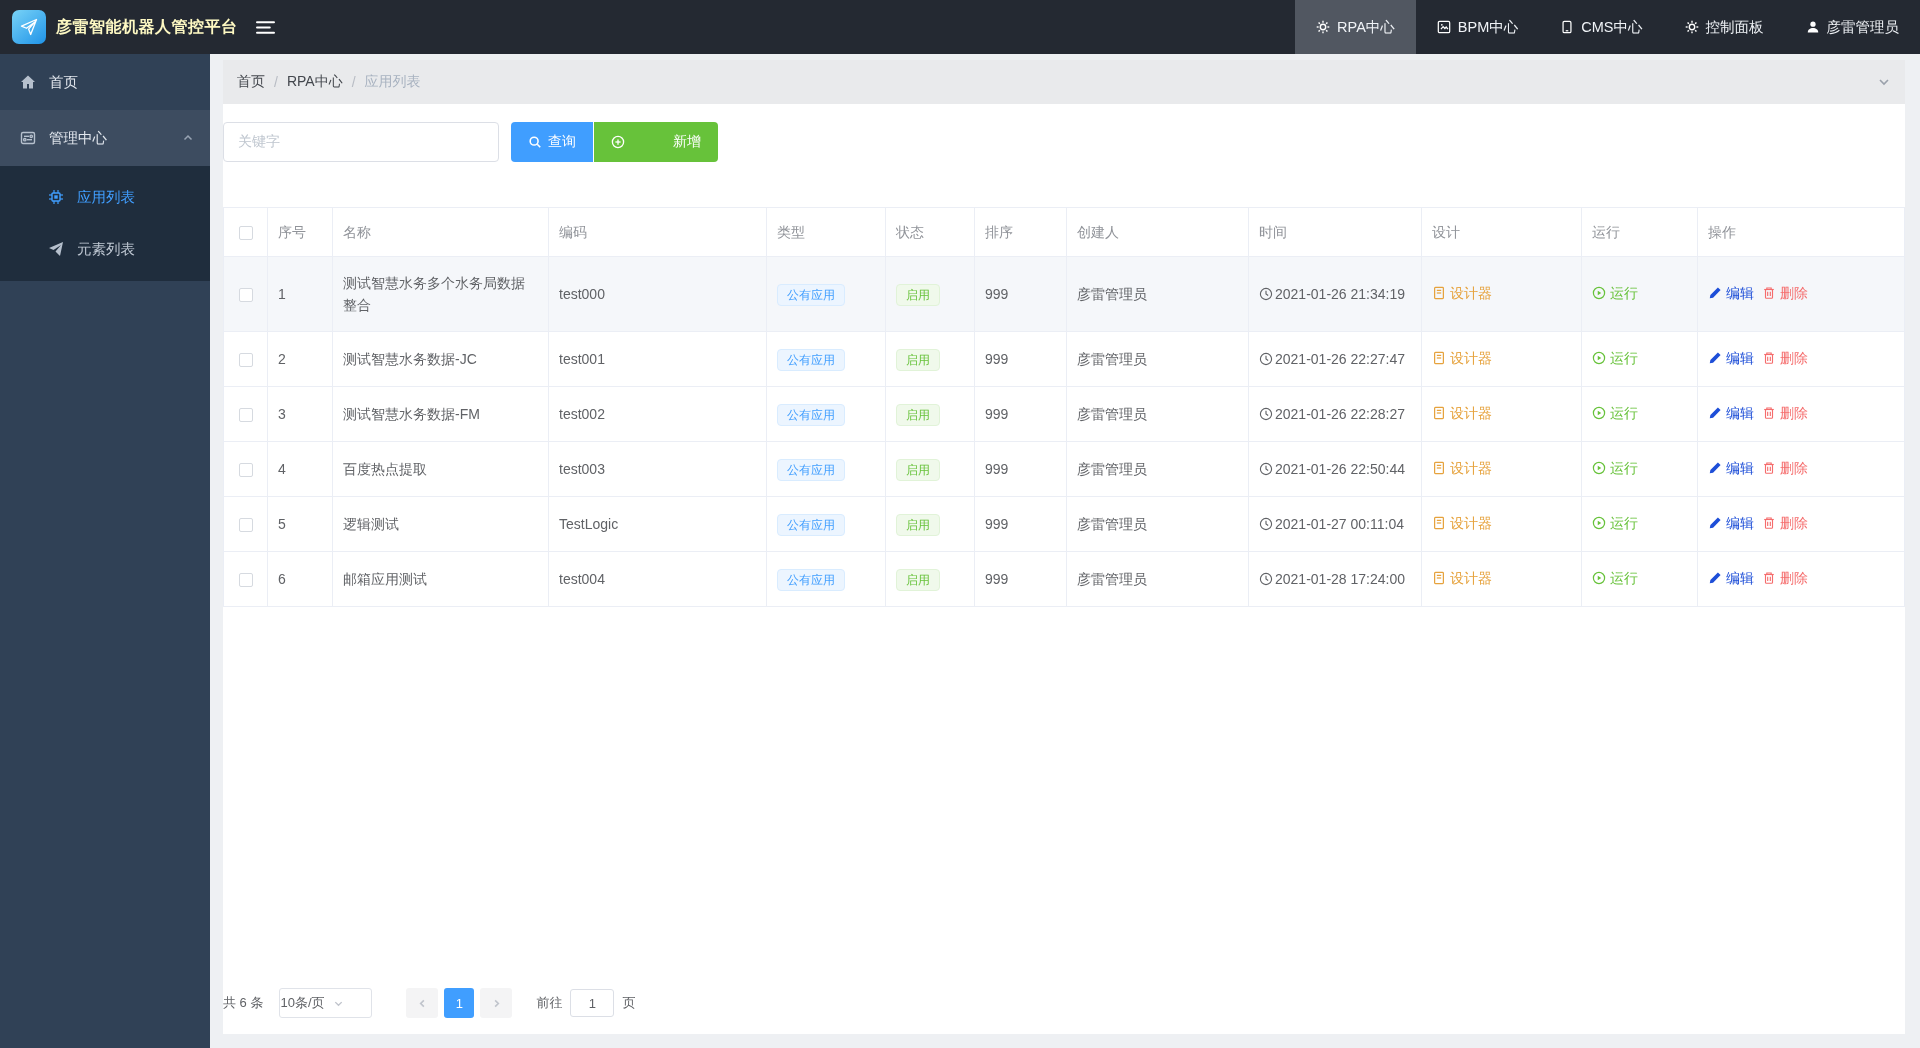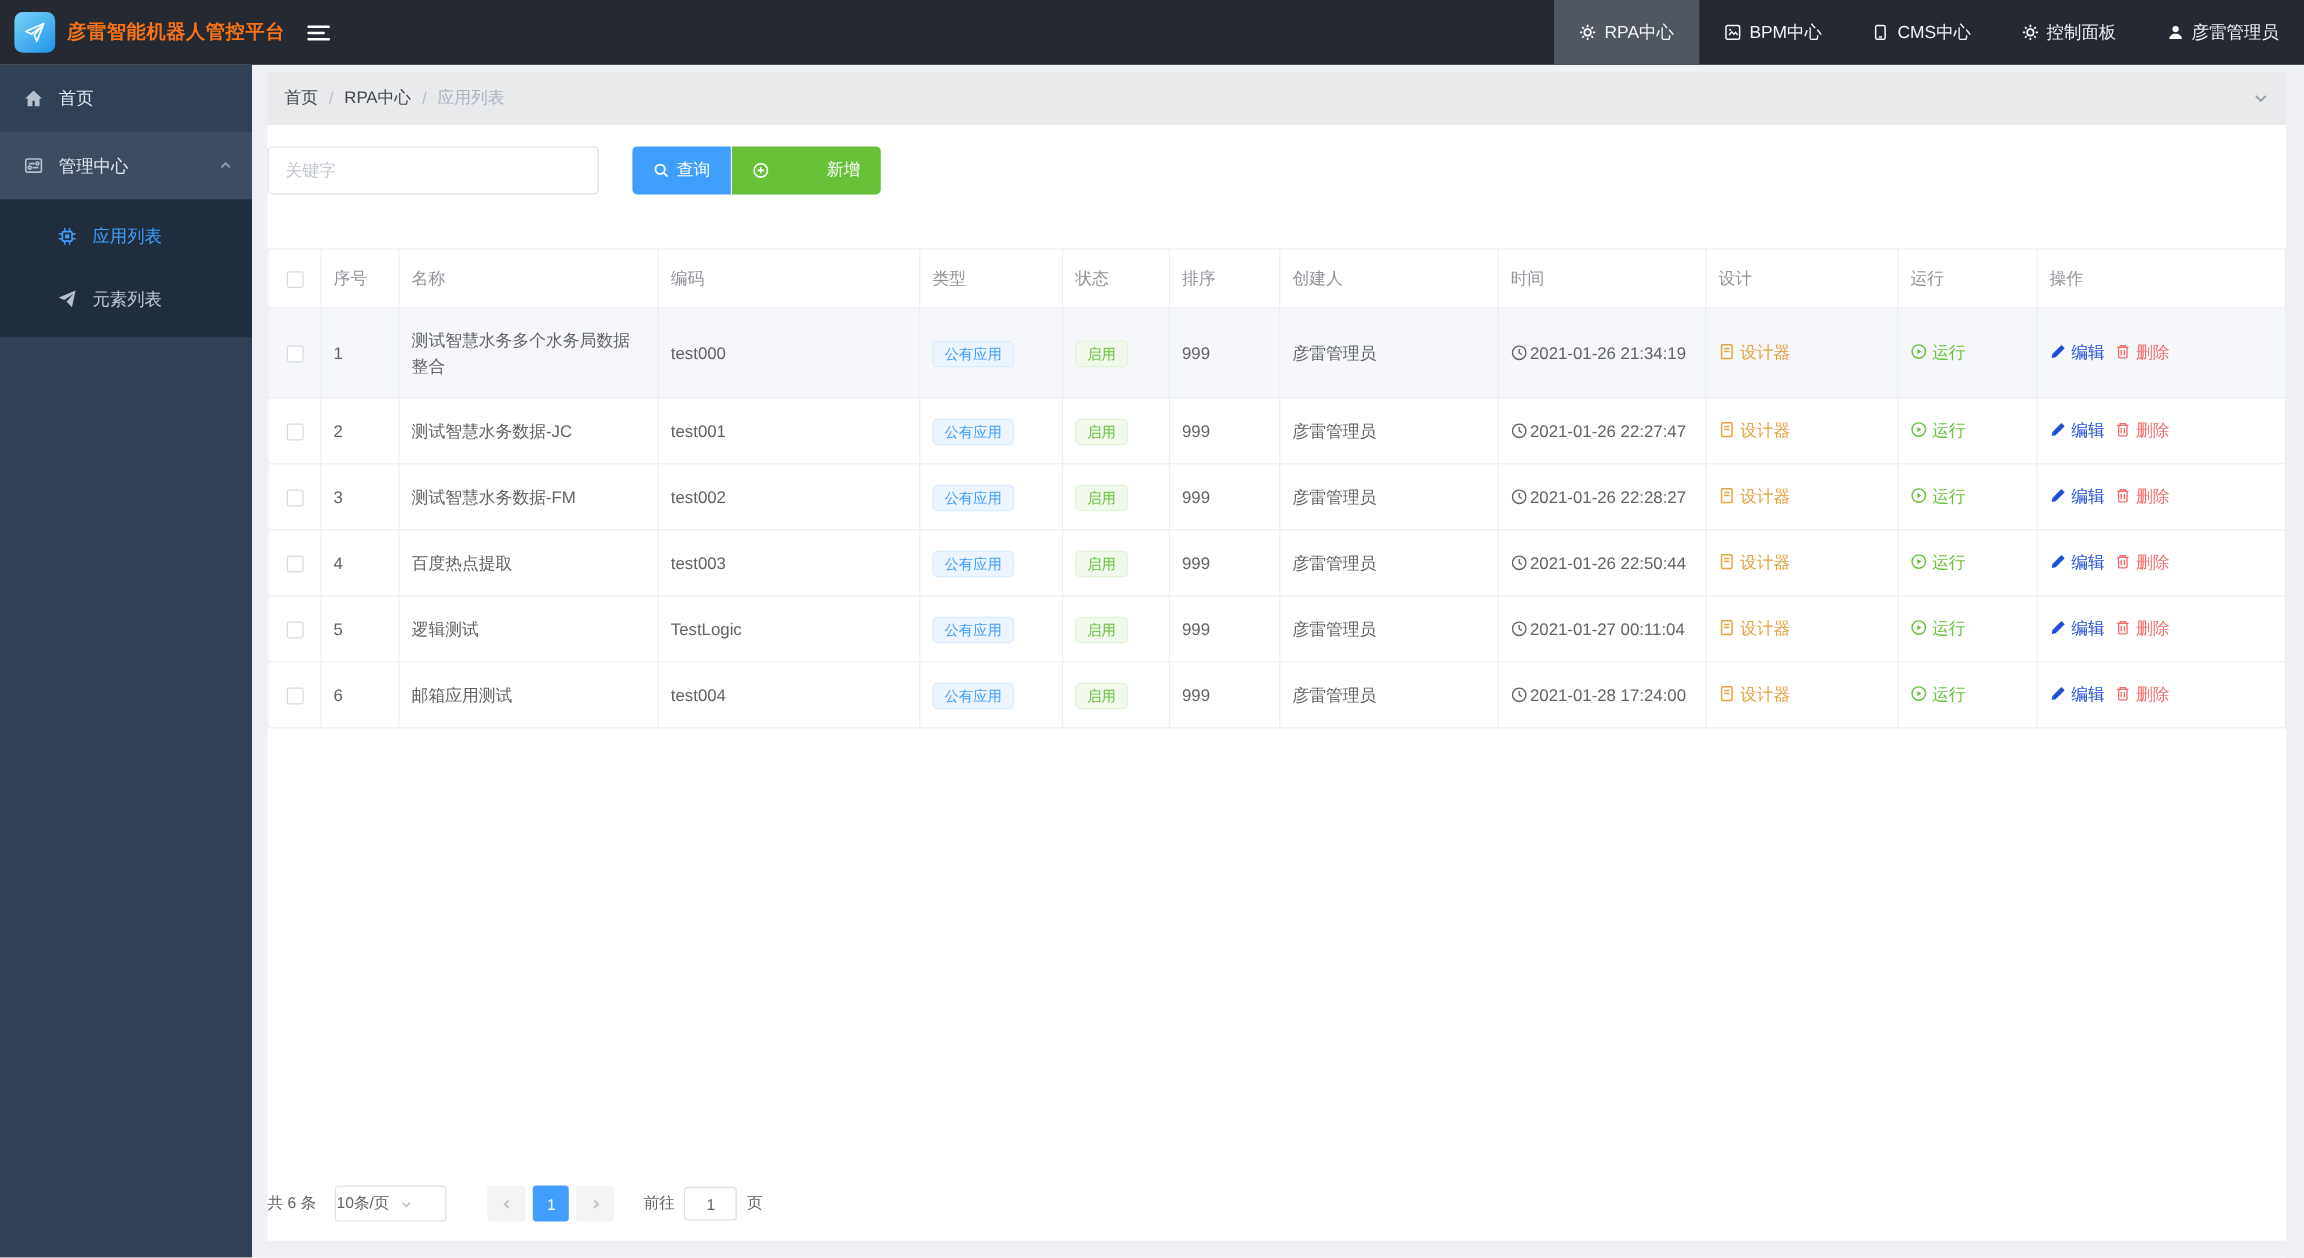--- a/index.html
+++ b/index.html
@@ -7,21 +7,21 @@
   body {
     background:#eef0f3;
     font-family:"Liberation Sans", sans-serif;
     overflow:hidden;
     position:relative;
   }
   
   .topbar{position:absolute;top:0;left:0;right:0;height:54px;background:#242932;display:flex;align-items:center;z-index:10;}
   .brand{display:flex;align-items:center;gap:10px;padding-left:12px;}
   .logo{width:34px;height:34px;border-radius:7px;background:linear-gradient(140deg,#79d3f7,#1f93e8);display:flex;align-items:center;justify-content:center;flex:0 0 auto;}
-  .app-title{color:#f97316;font-size:16px;font-weight:bold;letter-spacing:.5px;white-space:nowrap;}
+  .app-title{color:#fef9c3;font-size:16px;font-weight:bold;letter-spacing:.5px;white-space:nowrap;}
   .hamburger{margin-left:18px;display:flex;cursor:pointer;}
   .topnav{margin-left:auto;display:flex;height:100%;}
   .topnav-item{display:flex;align-items:center;gap:7px;padding:0 21px;color:#f0f3f7;font-size:14.5px;cursor:pointer;white-space:nowrap;}
   .topnav-item.active{background:#515761;}
   .tn-ic{display:flex;color:#fff;}
   .tn-ic svg{width:14px;height:14px;}
   
   .sidebar{position:absolute;top:54px;left:0;width:210px;bottom:0;background:#304156;}
   .side-item,.side-group{height:56px;display:flex;align-items:center;gap:13px;padding:0 20px;color:#e2e7ee;font-size:14.5px;cursor:pointer;position:relative;}
   .side-group{background:#3d4c60;}
@@ -37,25 +37,25 @@
   .main{position:absolute;left:210px;top:54px;right:0;bottom:0;padding:6px 15px 0 13px;}
   .breadcrumb-bar{height:44px;background:#e9eaec;display:flex;align-items:center;padding:0 14px;font-size:14px;position:relative;}
   .bc-link{color:#43474d;cursor:pointer;}
   .bc-sep{color:#b8bcc4;margin:0 9px;}
   .bc-current{color:#a8b2c0;}
   .bc-chev{position:absolute;right:14px;color:#9aa1ab;display:flex;cursor:pointer;}
   .bc-chev svg{width:14px;height:14px;}
   .card{background:#fff;height:930px;display:flex;flex-direction:column;}
   
   .toolbar{display:flex;align-items:center;margin:18px 0 45px;}
-  .search-input{width:276px;height:40px;border:1px solid #dcdfe6;border-radius:4px;padding:0 14px;font-size:14px;color:#606266;outline:none;background:#fff;}
+  .search-input{width:276px;height:40px;border:1px solid #dcdfe6;border-radius:4px;padding:0 14px;font-size:14px;color:#606266;outline:none;background:#fff;font-family:Liberation Serif, serif;}
   .search-input::placeholder{color:#bfc6cf;}
   .btn{height:40px;display:inline-flex;align-items:center;gap:6px;border:none;color:#fff;font-size:14px;padding:0 17px;cursor:pointer;}
   .btn svg{width:14px;height:14px;}
-  .btn-blue{background:#409eff;margin-left:28px;border-radius:4px 0 0 4px;}
+  .btn-blue{background:#409eff;margin-left:12px;border-radius:4px 0 0 4px;}
   .btn-green{background:#67c23a;margin-left:1px;border-radius:0 4px 4px 0;gap:48px;}
   
   .data-table{width:100%;border-collapse:collapse;font-size:14px;table-layout:fixed;}
   .data-table th,.data-table td{border:1px solid #ebeef5;text-align:left;vertical-align:middle;}
   .data-table th{color:#909399;font-weight:400;padding:14px 10px;line-height:20px;}
   .data-table td{color:#606266;padding:15px 10px;line-height:22px;}
   .col-cb{text-align:center !important;}
   tr.row-hover td{background:#f5f7fa;}
   .checkbox{display:inline-block;width:14px;height:14px;border:1px solid #d6dae0;border-radius:2px;background:#fff;vertical-align:middle;cursor:pointer;}
   .tag{display:inline-block;font-size:12px;line-height:20px;padding:0 9px;border-radius:4px;white-space:nowrap;}

